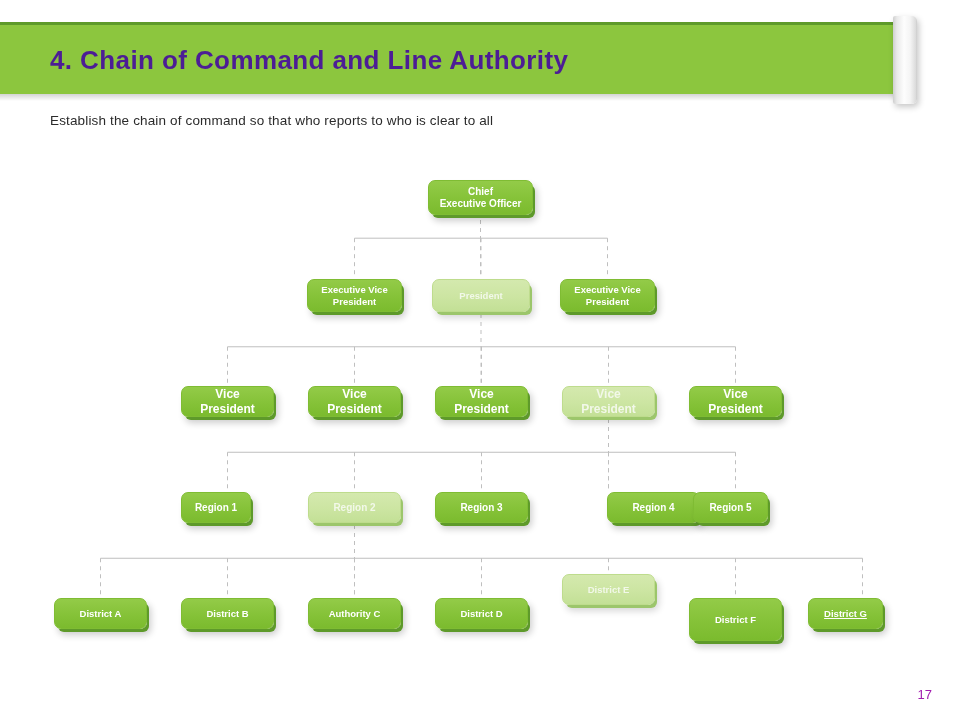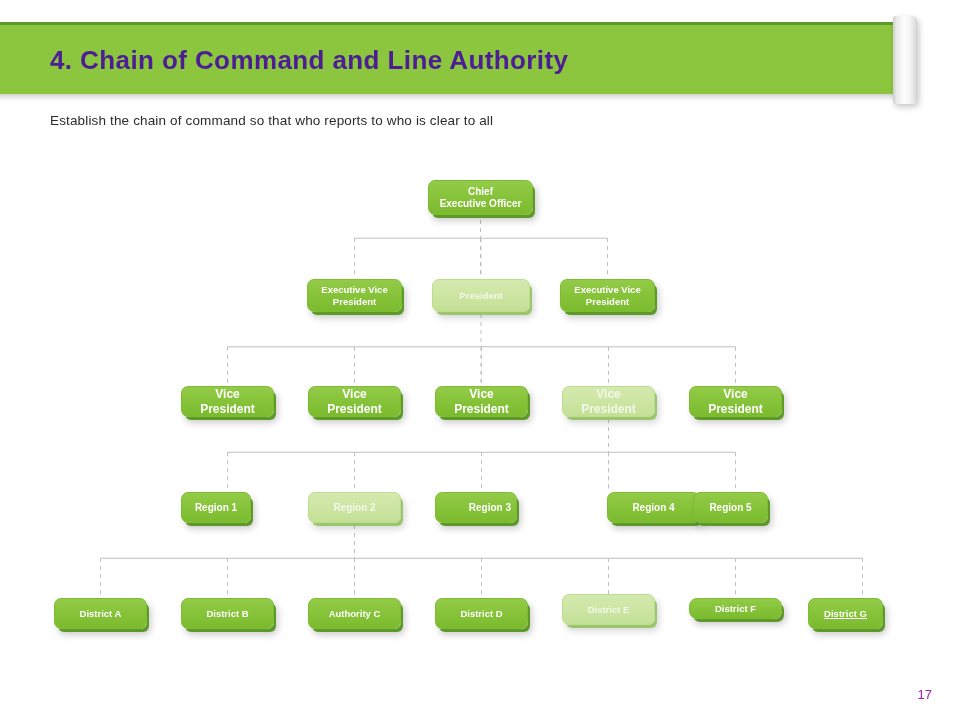--- a/index.html
+++ b/index.html
@@ -211,45 +211,45 @@
     </div>
     <div class="node row-vp" style="left: 689px; top: 386px; width: 93px; height: 31px;">
       <span class="node-label">Vice President</span>
     </div>
     <div class="node row-region" style="left: 181px; top: 492px; width: 70px; height: 31px;">
       <span class="node-label">Region 1</span>
     </div>
     <div class="node row-region highlight" style="left: 308px; top: 492px; width: 93px; height: 31px;">
       <span class="node-label">Region 2</span>
     </div>
-    <div class="node row-region" style="left: 435px; top: 492px; width: 82px; height: 31px; justify-content: flex-end;">
+    <div class="node row-region" style="left: 435px; top: 492px; width: 93px; height: 31px;">
       <span class="node-label">Region 3</span>
     </div>
     <div class="node row-region" style="left: 562px; top: 492px; width: 93px; height: 31px; margin-left: 45px;">
       <span class="node-label">Region 4</span>
     </div>
     <div class="node row-region" style="left: 693px; top: 492px; width: 75px; height: 31px;">
       <span class="node-label">Region 5</span>
     </div>
     <div class="node row-district" style="left: 54px; top: 598px; width: 93px; height: 31px;">
       <span class="node-label">District A</span>
     </div>
     <div class="node row-district" style="left: 181px; top: 598px; width: 93px; height: 31px;">
       <span class="node-label">District B</span>
     </div>
     <div class="node row-district" style="left: 308px; top: 598px; width: 93px; height: 31px;">
       <span class="node-label">Authority C</span>
     </div>
     <div class="node row-district" style="left: 435px; top: 598px; width: 93px; height: 31px;">
       <span class="node-label">District D</span>
     </div>
-    <div class="node row-district highlight" style="left: 562px; top: 594px; width: 93px; height: 31px;">
+    <div class="node row-district highlight" style="left: 562px; top: 574px; width: 93px; height: 31px;">
       <span class="node-label">District E</span>
     </div>
-    <div class="node row-district" style="left: 689px; top: 598px; width: 93px; height: 21px; border-radius: 8px;">
+    <div class="node row-district" style="left: 689px; top: 598px; width: 93px; height: 43px;">
       <span class="node-label">District F</span>
     </div>
     <div class="node row-district" style="left: 808px; top: 598px; width: 75px; height: 31px; text-decoration: underline;">
       <span class="node-label">District G</span>
     </div>
   </div>
 
 <div id="page-number">17</div>
 
 </body></html>

